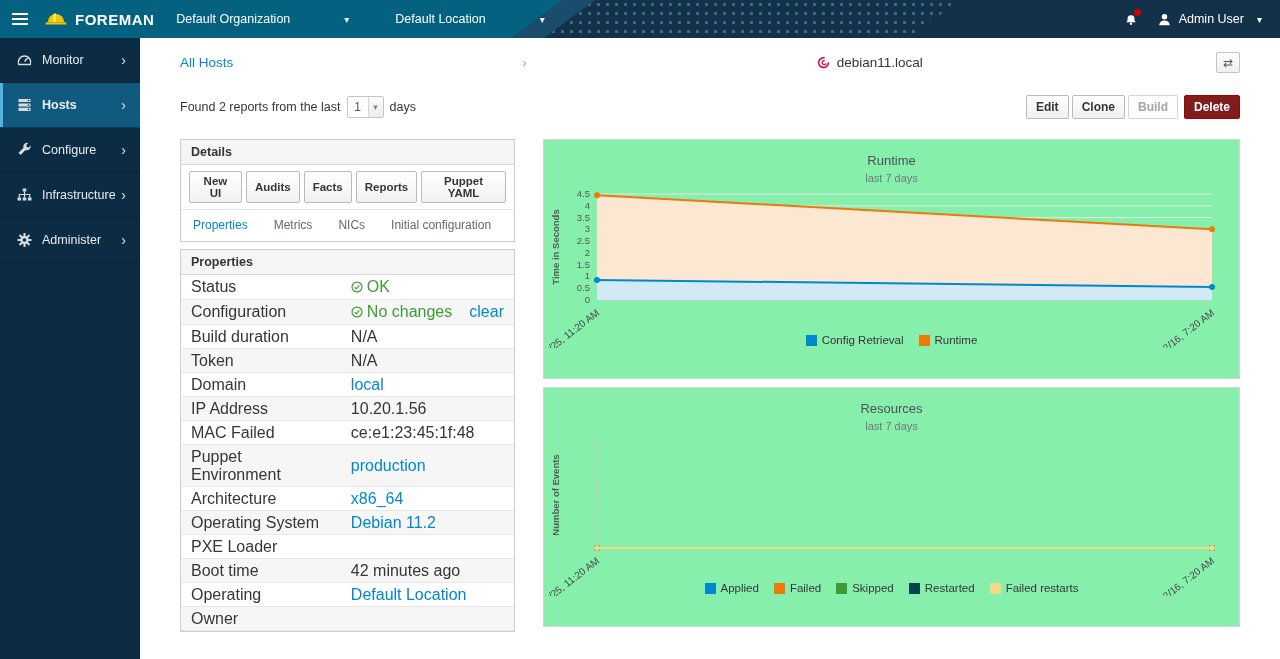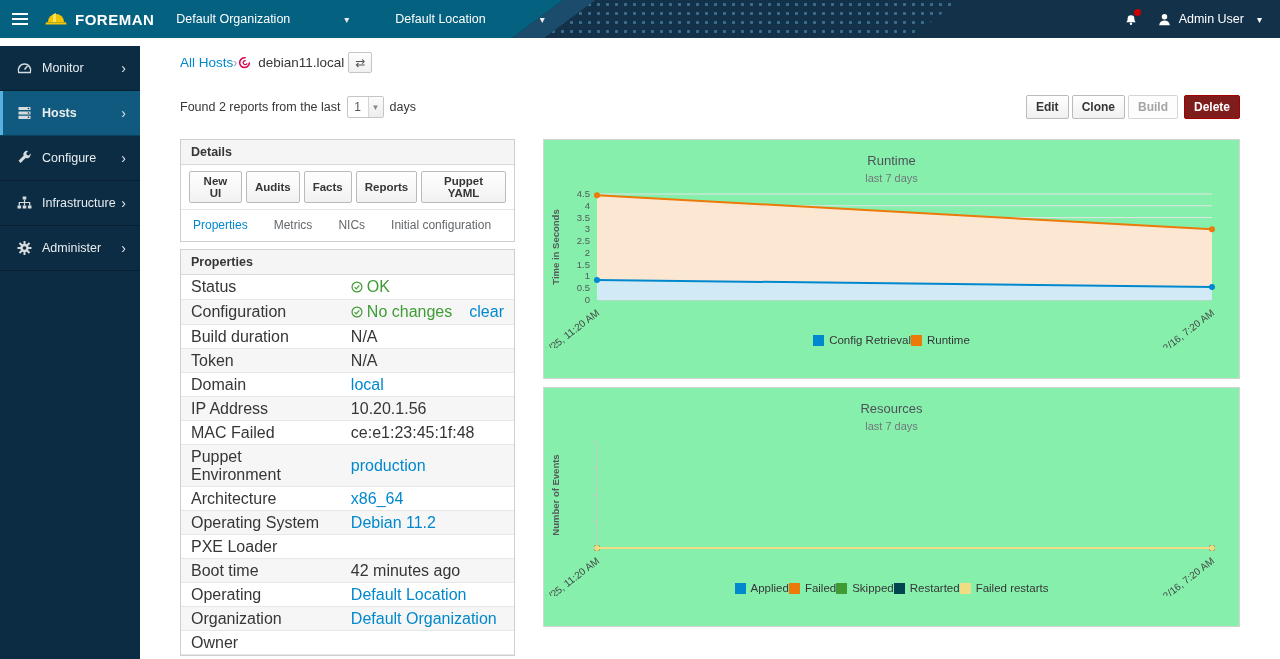--- a/index.html
+++ b/index.html
@@ -27,34 +27,34 @@
     cursor:pointer; gap:54px; }
   .nav-dd .caret { font-size:10px; color:#e8eef2; }
   .nav-right { padding-right:18px; gap:18px; }
   .bell-wrap { position:relative; cursor:pointer; display:flex; }
   .bell-dot { position:absolute; top:-2px; right:-2px; width:7px; height:7px; border-radius:50%;
     background:#cc0000; }
   .user-menu { display:flex; align-items:center; gap:7px; color:#fff; font-size:12.5px; cursor:pointer; }
   .user-menu .caret { font-size:10px; margin-left:6px; }
 
   
-  .sidebar { position:absolute; top:46px; left:0; bottom:0; width:140px; background:#0b2c43; }
+  .sidebar { position:absolute; top:38px; left:0; bottom:0; width:140px; background:#0b2c43; }
   .side-item { display:flex; align-items:center; height:45px; padding-left:16px; cursor:pointer;
     border-bottom:1px solid rgba(0,0,0,.28); color:#e9edf0; font-size:12.5px; position:relative; }
   .side-item .sicon { width:17px; display:flex; margin-right:9px; }
   .side-item .chev { position:absolute; right:14px; font-size:14px; color:#dfe5e9; }
   .side-item.active { background:#0f5a7e; }
   .side-item.active::before { content:""; position:absolute; left:0; top:0; bottom:0; width:3px;
     background:#54b3de; }
   .side-item.active .slabel { font-weight:bold; }
 
   
   .content { position:absolute; top:38px; left:140px; right:0; bottom:0; background:#fff;
     padding:14px 40px 0 40px; overflow:hidden; }
-  .breadcrumb { display:flex; align-items:center; gap:0; font-size:13.5px; }
+  .breadcrumb { display:flex; align-items:center; gap:0; font-size:13.5px;justify-content:space-between; }
   .bc-link { color:#0088ce; cursor:pointer; }
   .bc-sep { color:#9da0a4; font-size:12px; }
   .bc-host { display:flex; align-items:center; gap:6px; }
   .switch-btn { margin-left:4px; width:24px; height:21px; border:1px solid #c5c5c5; border-radius:2px;
     background:linear-gradient(#fefefe,#f0f0f0); color:#555; font-size:12px; line-height:18px;
     cursor:pointer; }
 
   .reports-row { display:flex; align-items:center; margin-top:22px; font-size:12.5px; }
   .days-select { display:inline-flex; align-items:center; margin:0 6px; border:1px solid #c5c5c5;
     border-radius:2px; background:#fff; height:22px; cursor:pointer; }
@@ -91,21 +91,21 @@
   .props td.plabel { width:48%; color:#363636; }
   .link { color:#0088ce; cursor:pointer; }
   .ok-val { color:#3f9c35; display:inline-flex; align-items:center; gap:4px; }
   .clear-link { float:right; color:#0088ce; cursor:pointer; }
 
   
   .chart-panel { border:1px solid #d4d4d4; background:#86efac; height:240px; overflow:hidden; }
   .chart-title { text-align:center; font-size:13px; color:#4d5258; margin-top:13px; }
   .chart-sub { text-align:center; font-size:11px; color:#72767b; margin-top:4px; }
   .chart-svg { display:block; margin:2px auto 0 auto; }
-  .legend { display:flex; justify-content:center; gap:0; margin-top:-14px; }
+  .legend { display:flex; justify-content:center; gap:15px; margin-top:-14px; }
   .legend-item { display:flex; align-items:center; gap:5px; font-size:11.5px; color:#363636; }
   .legend-swatch { width:11px; height:11px; display:inline-block; }
 </style>
 </head>
 <body>
 
 <header class="navbar">
   <div class="nav-light"></div>
   <div class="nav-band"></div>
   <div class="nav-dots"></div>
@@ -341,24 +341,20 @@
                 <td class="plabel">PXE Loader</td>
                 <td class="pvalue"><span></span></td>
               </tr>
               <tr>
                 <td class="plabel">Boot time</td>
                 <td class="pvalue"><span>42 minutes ago</span></td>
               </tr>
               <tr>
                 <td class="plabel">Operating</td>
                 <td class="pvalue"><span class="link">Default Location</span></td>
-              </tr>
-              <tr>
-                <td class="plabel">Organization</td>
-                <td class="pvalue"><span class="link">Default Organization</span></td>
               </tr>
               <tr>
                 <td class="plabel">Owner</td>
                 <td class="pvalue"><span></span></td>
               </tr>
             </tbody>
           </table>
       </div>
     </div>
 

